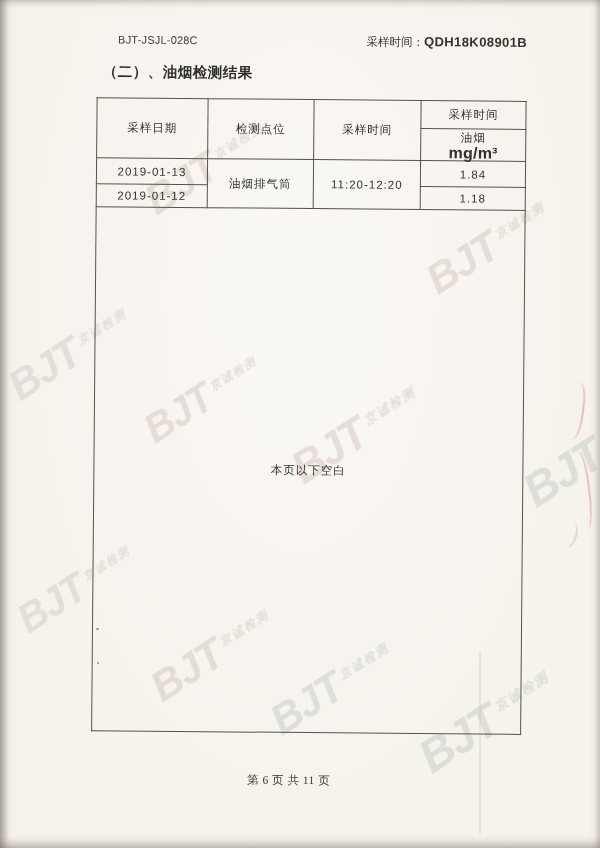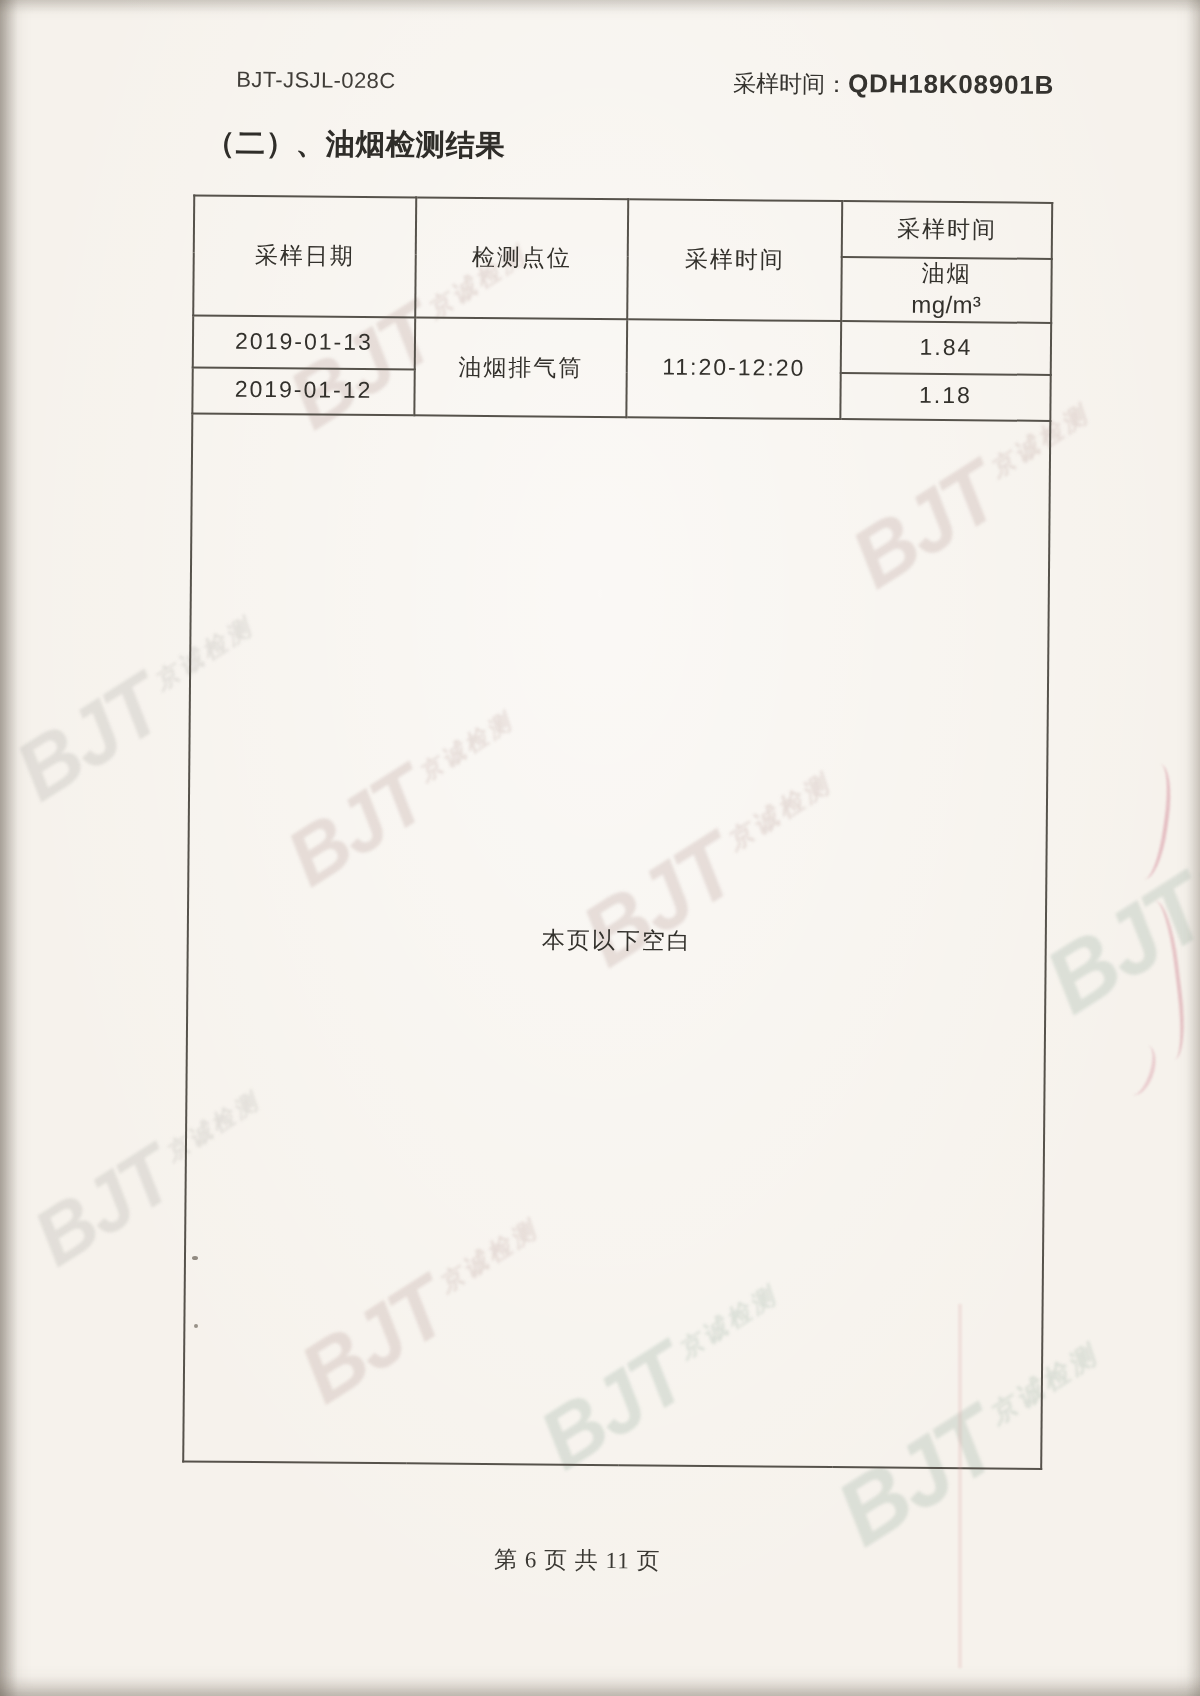--- a/index.html
+++ b/index.html
@@ -61,21 +61,21 @@
     text-align: center; vertical-align: middle;
     padding: 0; font-weight: normal;
     font-size: 11.5px; letter-spacing: 1px; color: #33312c;
     background: transparent;
   }
   tr.hrow1 th { height: 27px; }
   tr.hrow2 th { height: 31px; }
   .h-sub div { line-height: 15px; letter-spacing: 1px; font-family: Liberation Mono, monospace; }
   .h-sub .unit {
     font-family: "Liberation Sans", "DejaVu Sans", sans-serif;
-    font-weight: normal; font-size: 12px; letter-spacing: 0.2px;
+    font-weight: bold; font-size: 16px; letter-spacing: 0.2px;
   }
   tr.drow1 td { height: 25px; }
   tr.drow2 td { height: 22px; }
   td.num {
     font-family: "Liberation Sans", "DejaVu Sans", sans-serif;
     font-weight: bold; font-size: 11px; letter-spacing: 0.2px; color: #2e2c28;
   }
   td.blank-cell {
     height: 523px; vertical-align: top; text-align: left;
     padding: 3px 6px; letter-spacing: 1px;

